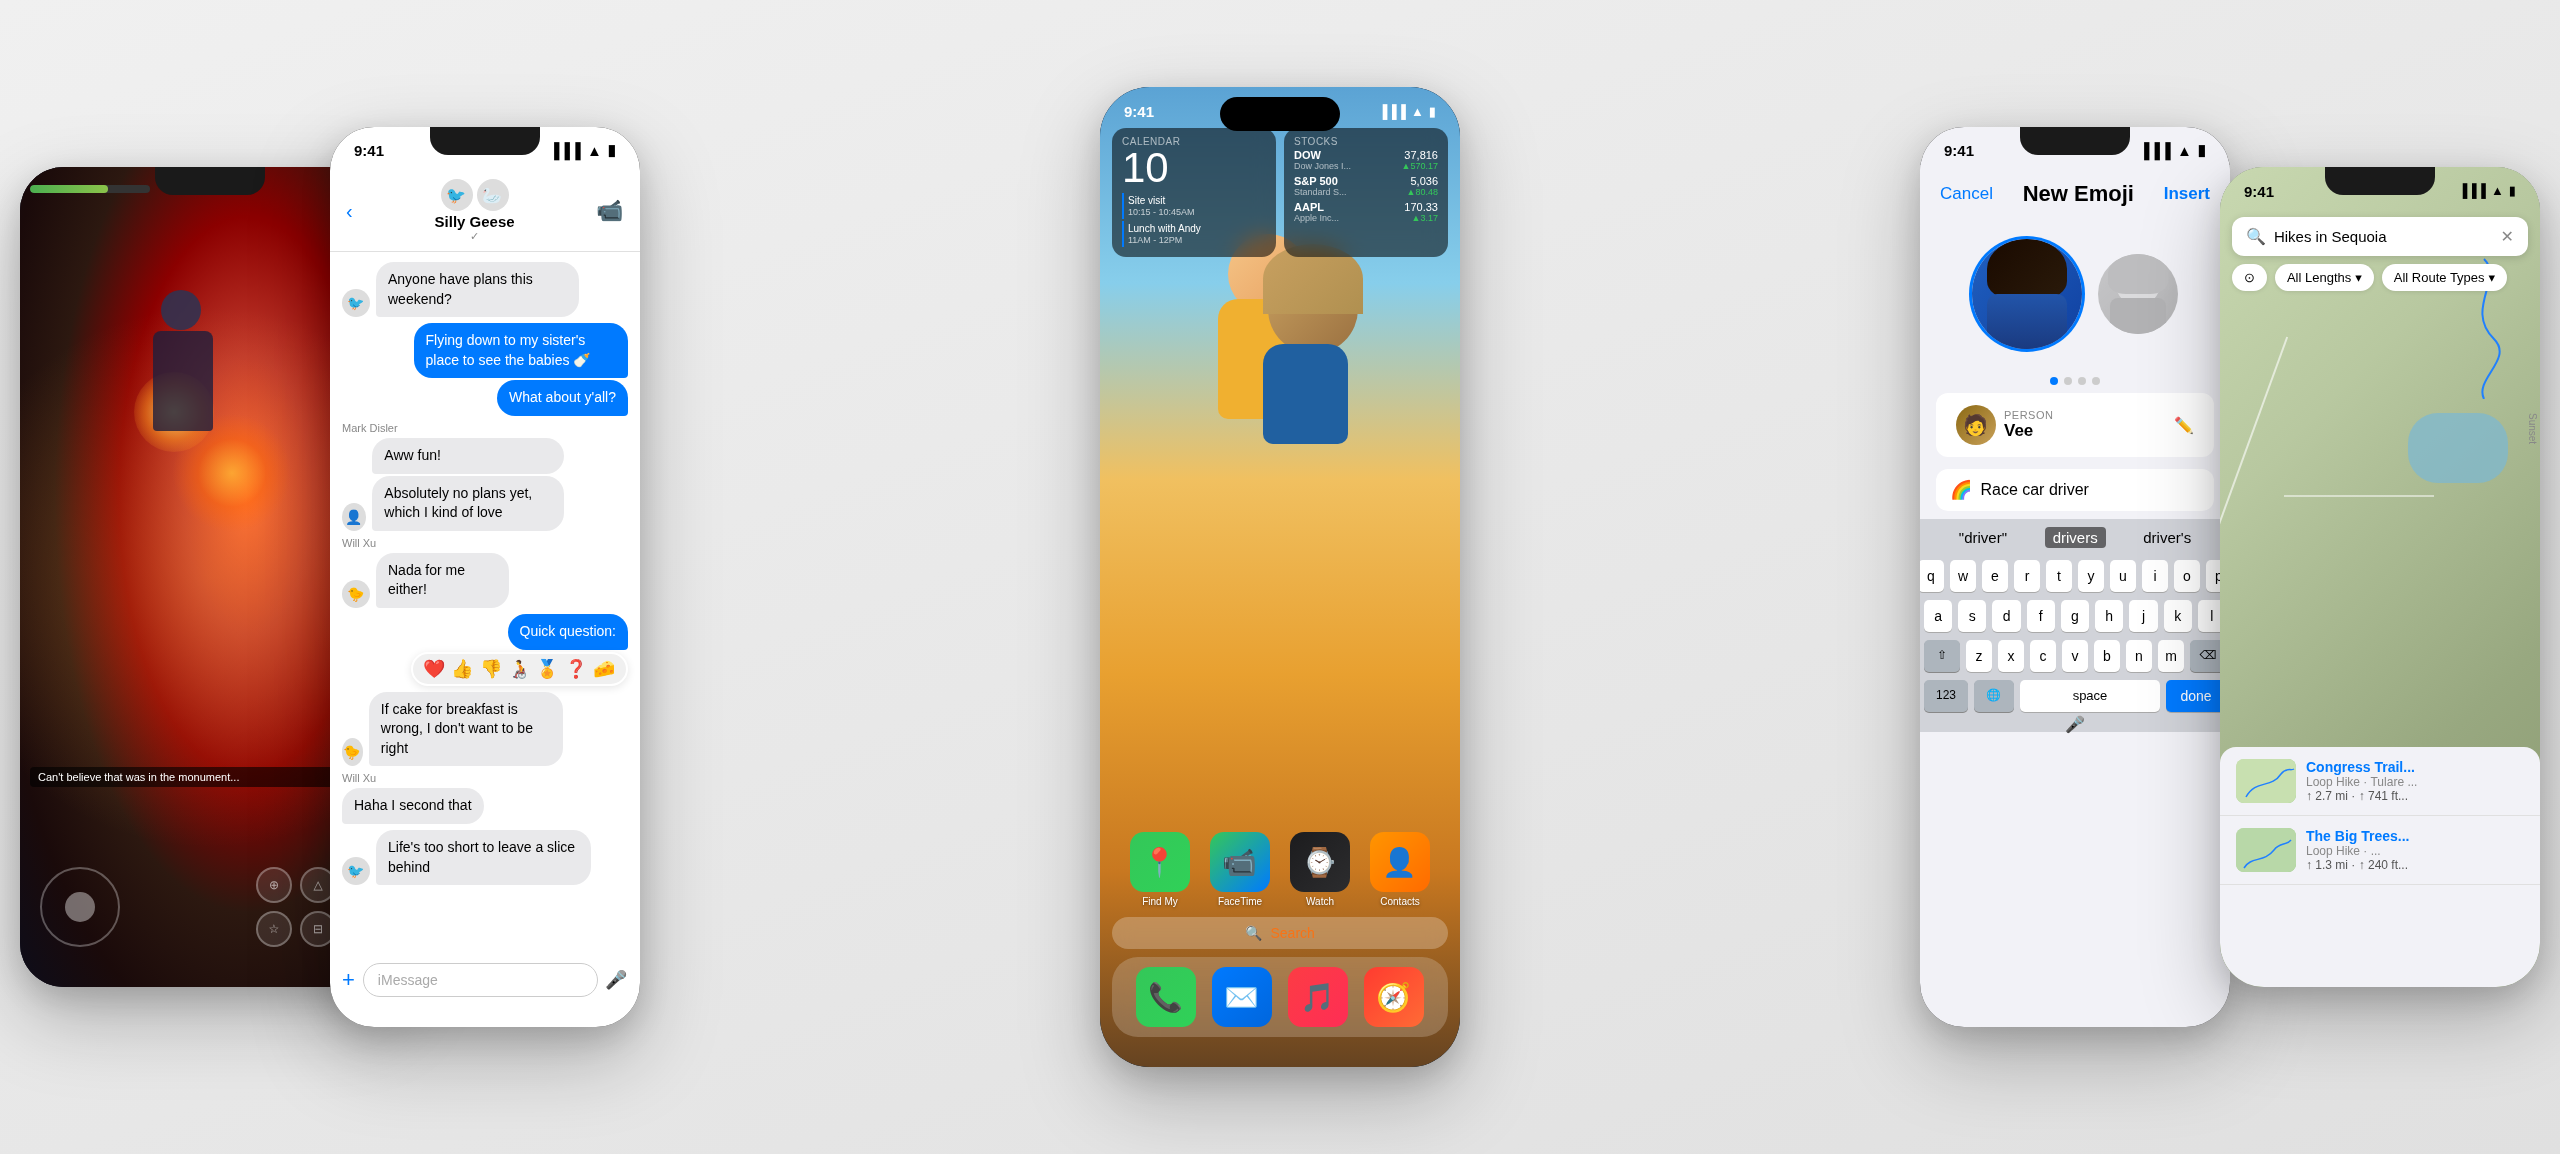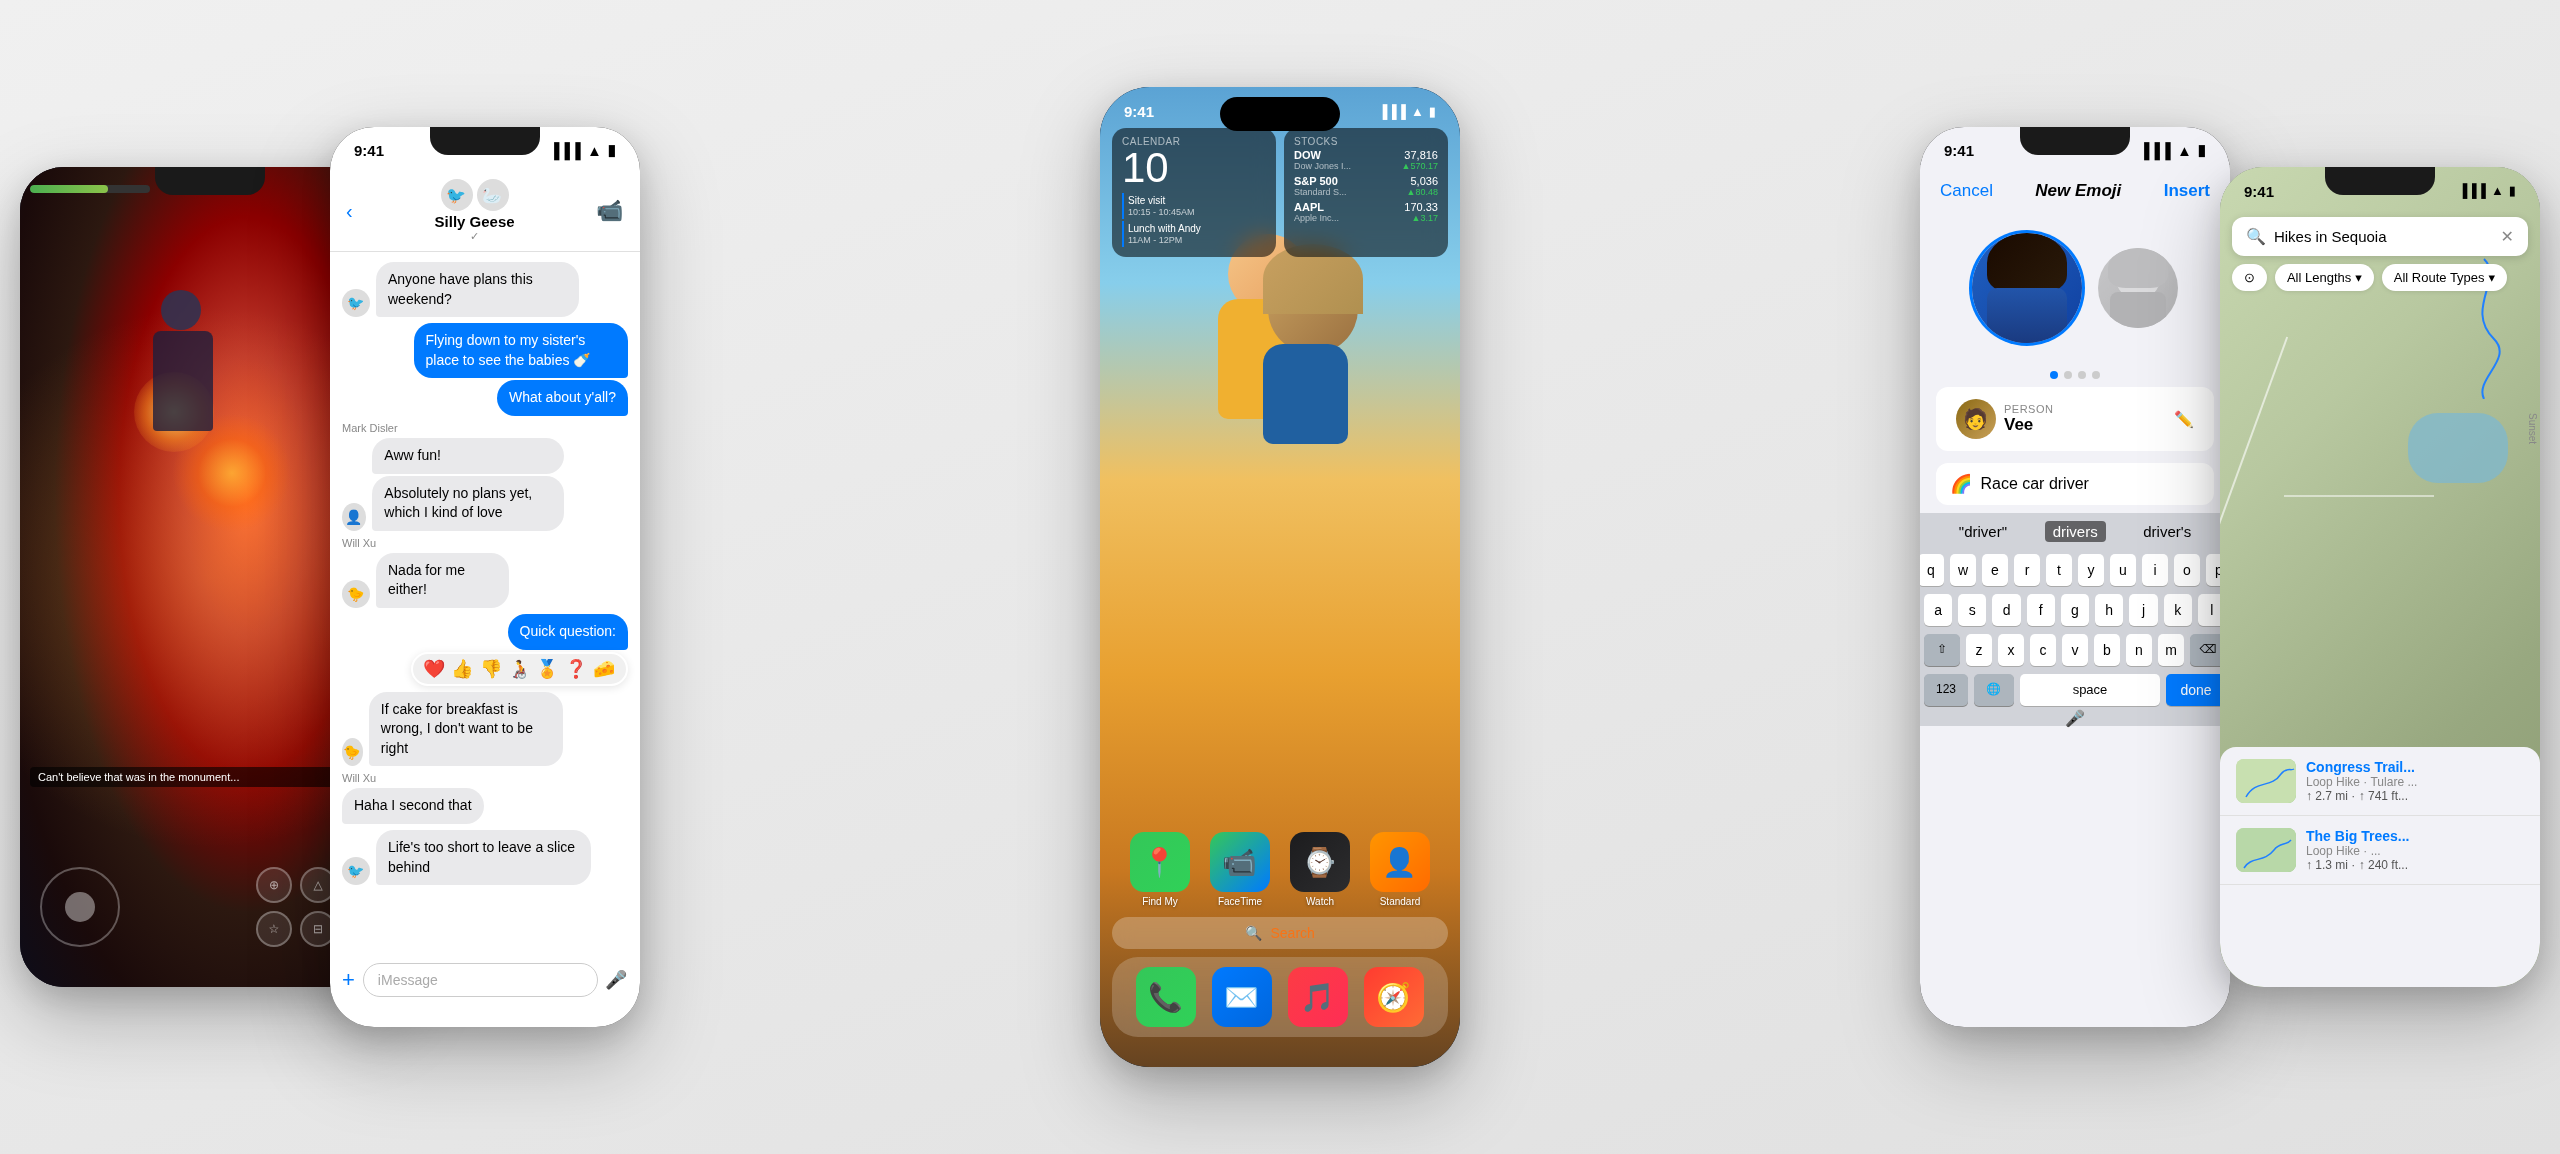--- a/index.html
+++ b/index.html
@@ -350,21 +350,21 @@
       background: #f2f2f7;
     }
     .emoji-header {
       padding: 16px 20px 12px;
       display: flex;
       justify-content: space-between;
       align-items: center;
       background: #f2f2f7;
     }
     .cancel-btn { color: #007AFF; font-size: 17px; }
-    .emoji-title { font-size: 17px; font-weight: 600; font-style: italic; }
+    .emoji-title { font-size: 22px; font-weight: 600; }
     .insert-btn { color: #007AFF; font-size: 17px; font-weight: 600; }
     .emoji-gallery {
       display: flex;
       gap: 16px;
       padding: 20px 24px;
       justify-content: center;
     }
     .emoji-avatar {
       width: 120px; height: 120px;
       border-radius: 60px;
@@ -772,21 +772,21 @@
           <div class="app-icon">
             <div class="app-icon-img facetime-icon">📹</div>
             <span class="app-icon-label">FaceTime</span>
           </div>
           <div class="app-icon">
             <div class="app-icon-img watch-icon">⌚</div>
             <span class="app-icon-label">Watch</span>
           </div>
           <div class="app-icon">
             <div class="app-icon-img contacts-icon">👤</div>
-            <span class="app-icon-label">Standard</span>
+            <span class="app-icon-label">Contacts</span>
           </div>
         </div>
 
         <div class="search-bar-home">
           <span>🔍</span>
           <span style="margin-left:4px;">Search</span>
         </div>
 
         <div class="dock">
           <div class="app-icon">

